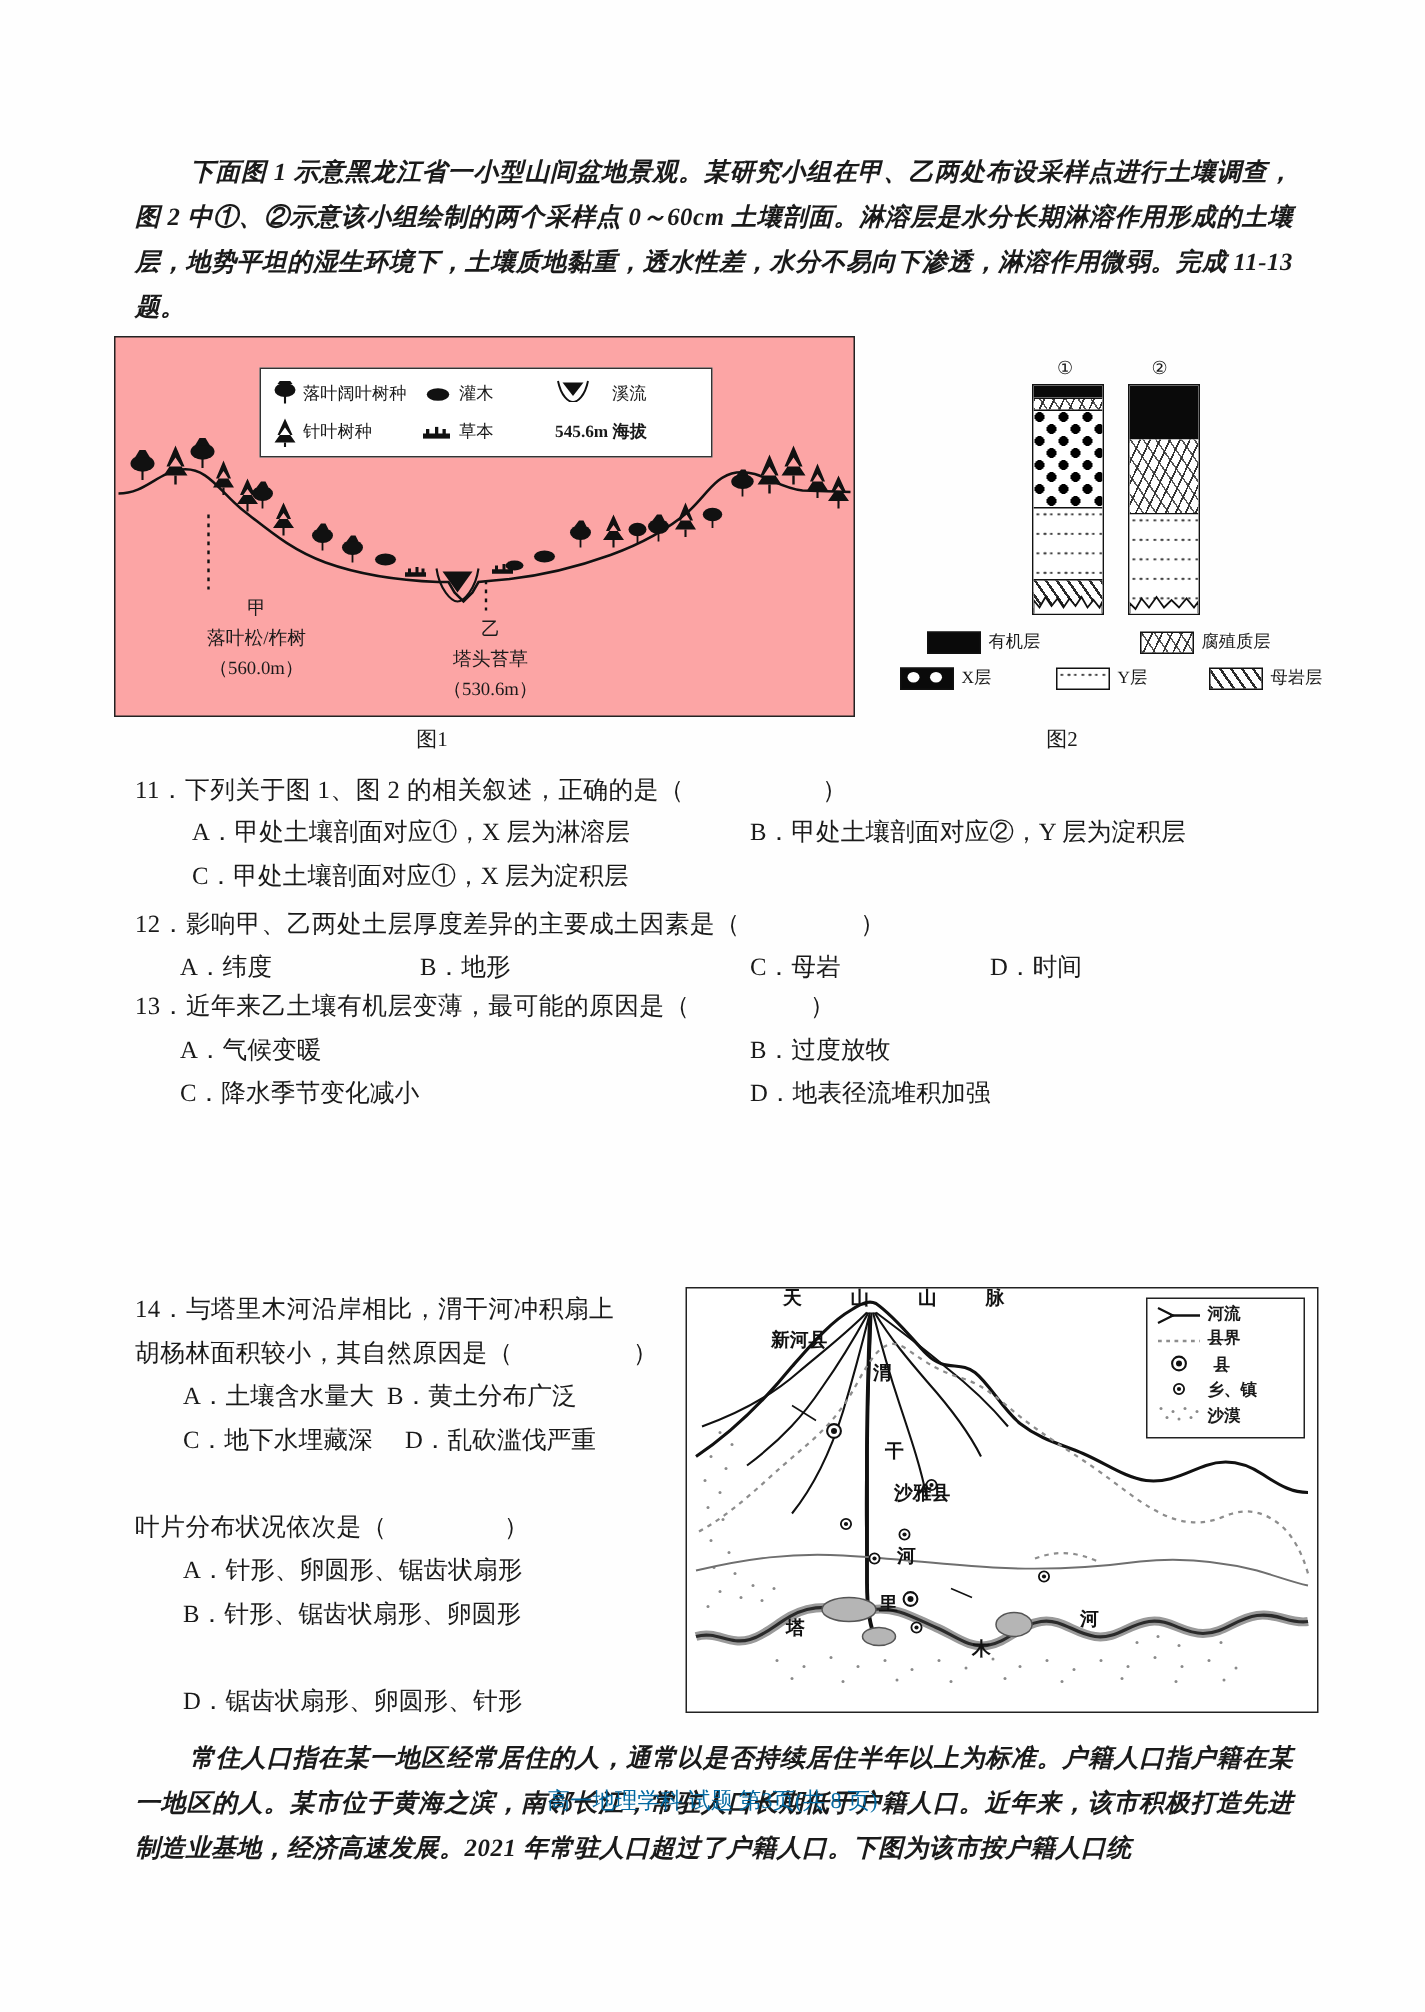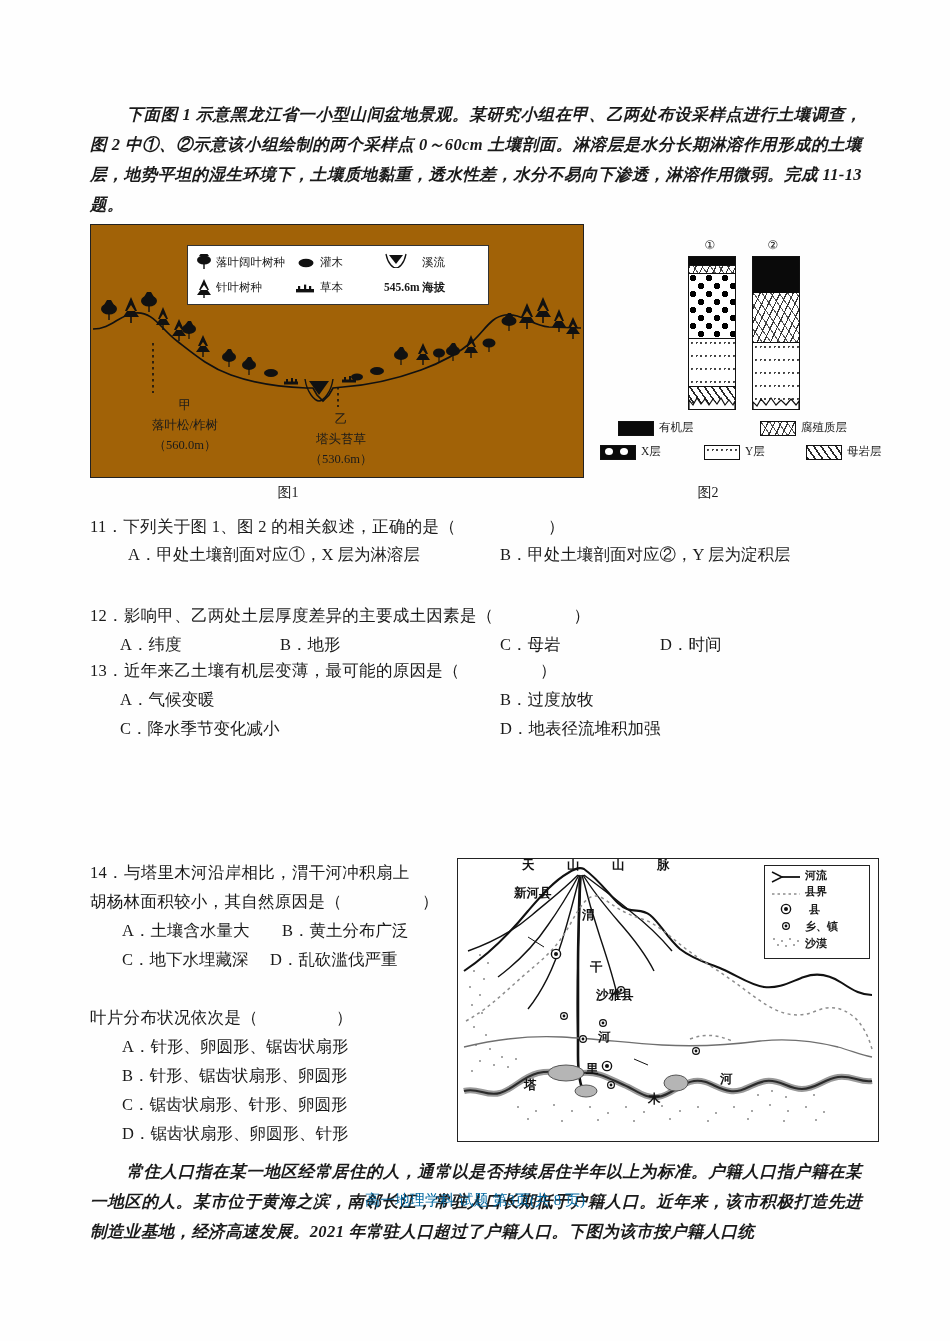--- a/index.html
+++ b/index.html
@@ -48,26 +48,26 @@
     white-space: nowrap;
   }
   .fig-cap {
     position: absolute;
     font-size: 14px;
     text-align: center;
   }
   
   .fig1 {
     position: absolute;
-    left: 90px;
+    left: 76px;
     top: 224px;
     width: 492px;
     height: 252px;
     border: 1.6px solid #222;
-    background: #a16207;
+    background: #fca5a5;
     overflow: hidden;
   }
   .fig1-legend {
     position: absolute;
     left: 96px;
     top: 20px;
     width: 300px;
     height: 58px;
     border: 1.4px solid #333;
     background: #fff;
@@ -404,20 +404,21 @@
       </span>
     </div>
   </div>
   <div class="fig-cap" style="left:668px; top:484px; width:80px;">图2</div>
 
   <div class="qline" style="left:90px; top:512px;">
     <span>11</span>．<span>下列关于图 1、图 2 的相关叙述，正确的是（</span><span style="display:inline-block;width:92px;"></span><span>）</span>
   </div>
   <div class="opt" style="left:128px; top:540px;">A．甲处土壤剖面对应①，X 层为淋溶层</div>
   <div class="opt" style="left:500px; top:540px;">B．甲处土壤剖面对应②，Y 层为淀积层</div>
+  <div class="opt" style="left:128px; top:569px;">C．甲处土壤剖面对应①，X 层为淀积层</div>
 
   <div class="qline" style="left:90px; top:601px;">
     <span>12</span>．<span>影响甲、乙两处土层厚度差异的主要成土因素是（</span><span style="display:inline-block;width:80px;"></span><span>）</span>
   </div>
   <div class="opt" style="left:120px; top:630px;">A．纬度</div>
   <div class="opt" style="left:280px; top:630px;text-align:right;">B．地形</div>
   <div class="opt" style="left:500px; top:630px;">C．母岩</div>
   <div class="opt" style="left:660px; top:630px;">D．时间</div>
 
   <div class="qline" style="left:90px; top:656px;">
@@ -429,30 +430,29 @@
   <div class="opt" style="left:500px; top:714px;">D．地表径流堆积加强</div>
 
 
   <div class="qline" style="left:90px; top:858px;">
     <span>14</span>．<span>与塔里木河沿岸相比，渭干河冲积扇上</span>
   </div>
   <div class="qline" style="left:90px; top:887px;">
     <span>胡杨林面积较小，其自然原因是（</span><span style="display:inline-block;width:80px;"></span><span>）</span>
   </div>
   <div class="opt" style="left:122px; top:916px;">A．土壤含水量大</div>
-  <div class="opt" style="left:282px; top:916px;">B．黄土分布广泛</div>
+  <div class="opt" style="left:258px; top:916px;">B．黄土分布广泛</div>
   <div class="opt" style="left:122px; top:945px;">C．地下水埋藏深</div>
   <div class="opt" style="left:270px; top:945px;">D．乱砍滥伐严重</div>
 
   <div class="qline" style="left:90px; top:1003px;">
     <span>叶片分布状况依次是（</span><span style="display:inline-block;width:78px;"></span><span>）</span>
   </div>
   <div class="opt" style="left:122px; top:1032px;">A．针形、卵圆形、锯齿状扇形</div>
   <div class="opt" style="left:122px; top:1061px;">B．针形、锯齿状扇形、卵圆形</div>
-  <div class="opt" style="left:122px; top:1090px;">C．锯齿状扇形、针形、卵圆形</div>
   <div class="opt" style="left:122px; top:1119px;">D．锯齿状扇形、卵圆形、针形</div>
 
   <div class="mapbox">
     <svg width="420" height="282" viewBox="0 0 420 282" style="position:absolute; left:0; top:0;">
 
       <path d="M6,112 C30,96 52,74 70,52 C84,36 96,22 110,14 C118,9 122,8 126,10
                C140,20 150,34 160,44 C172,56 182,48 192,56 C202,64 210,80 222,90
                C236,101 250,104 264,110 C280,117 292,126 306,128 C322,130 334,122 346,118
                C360,113 372,116 384,124 C396,132 404,136 414,136" fill="none" stroke="#111" stroke-width="2.1"></path>
 

